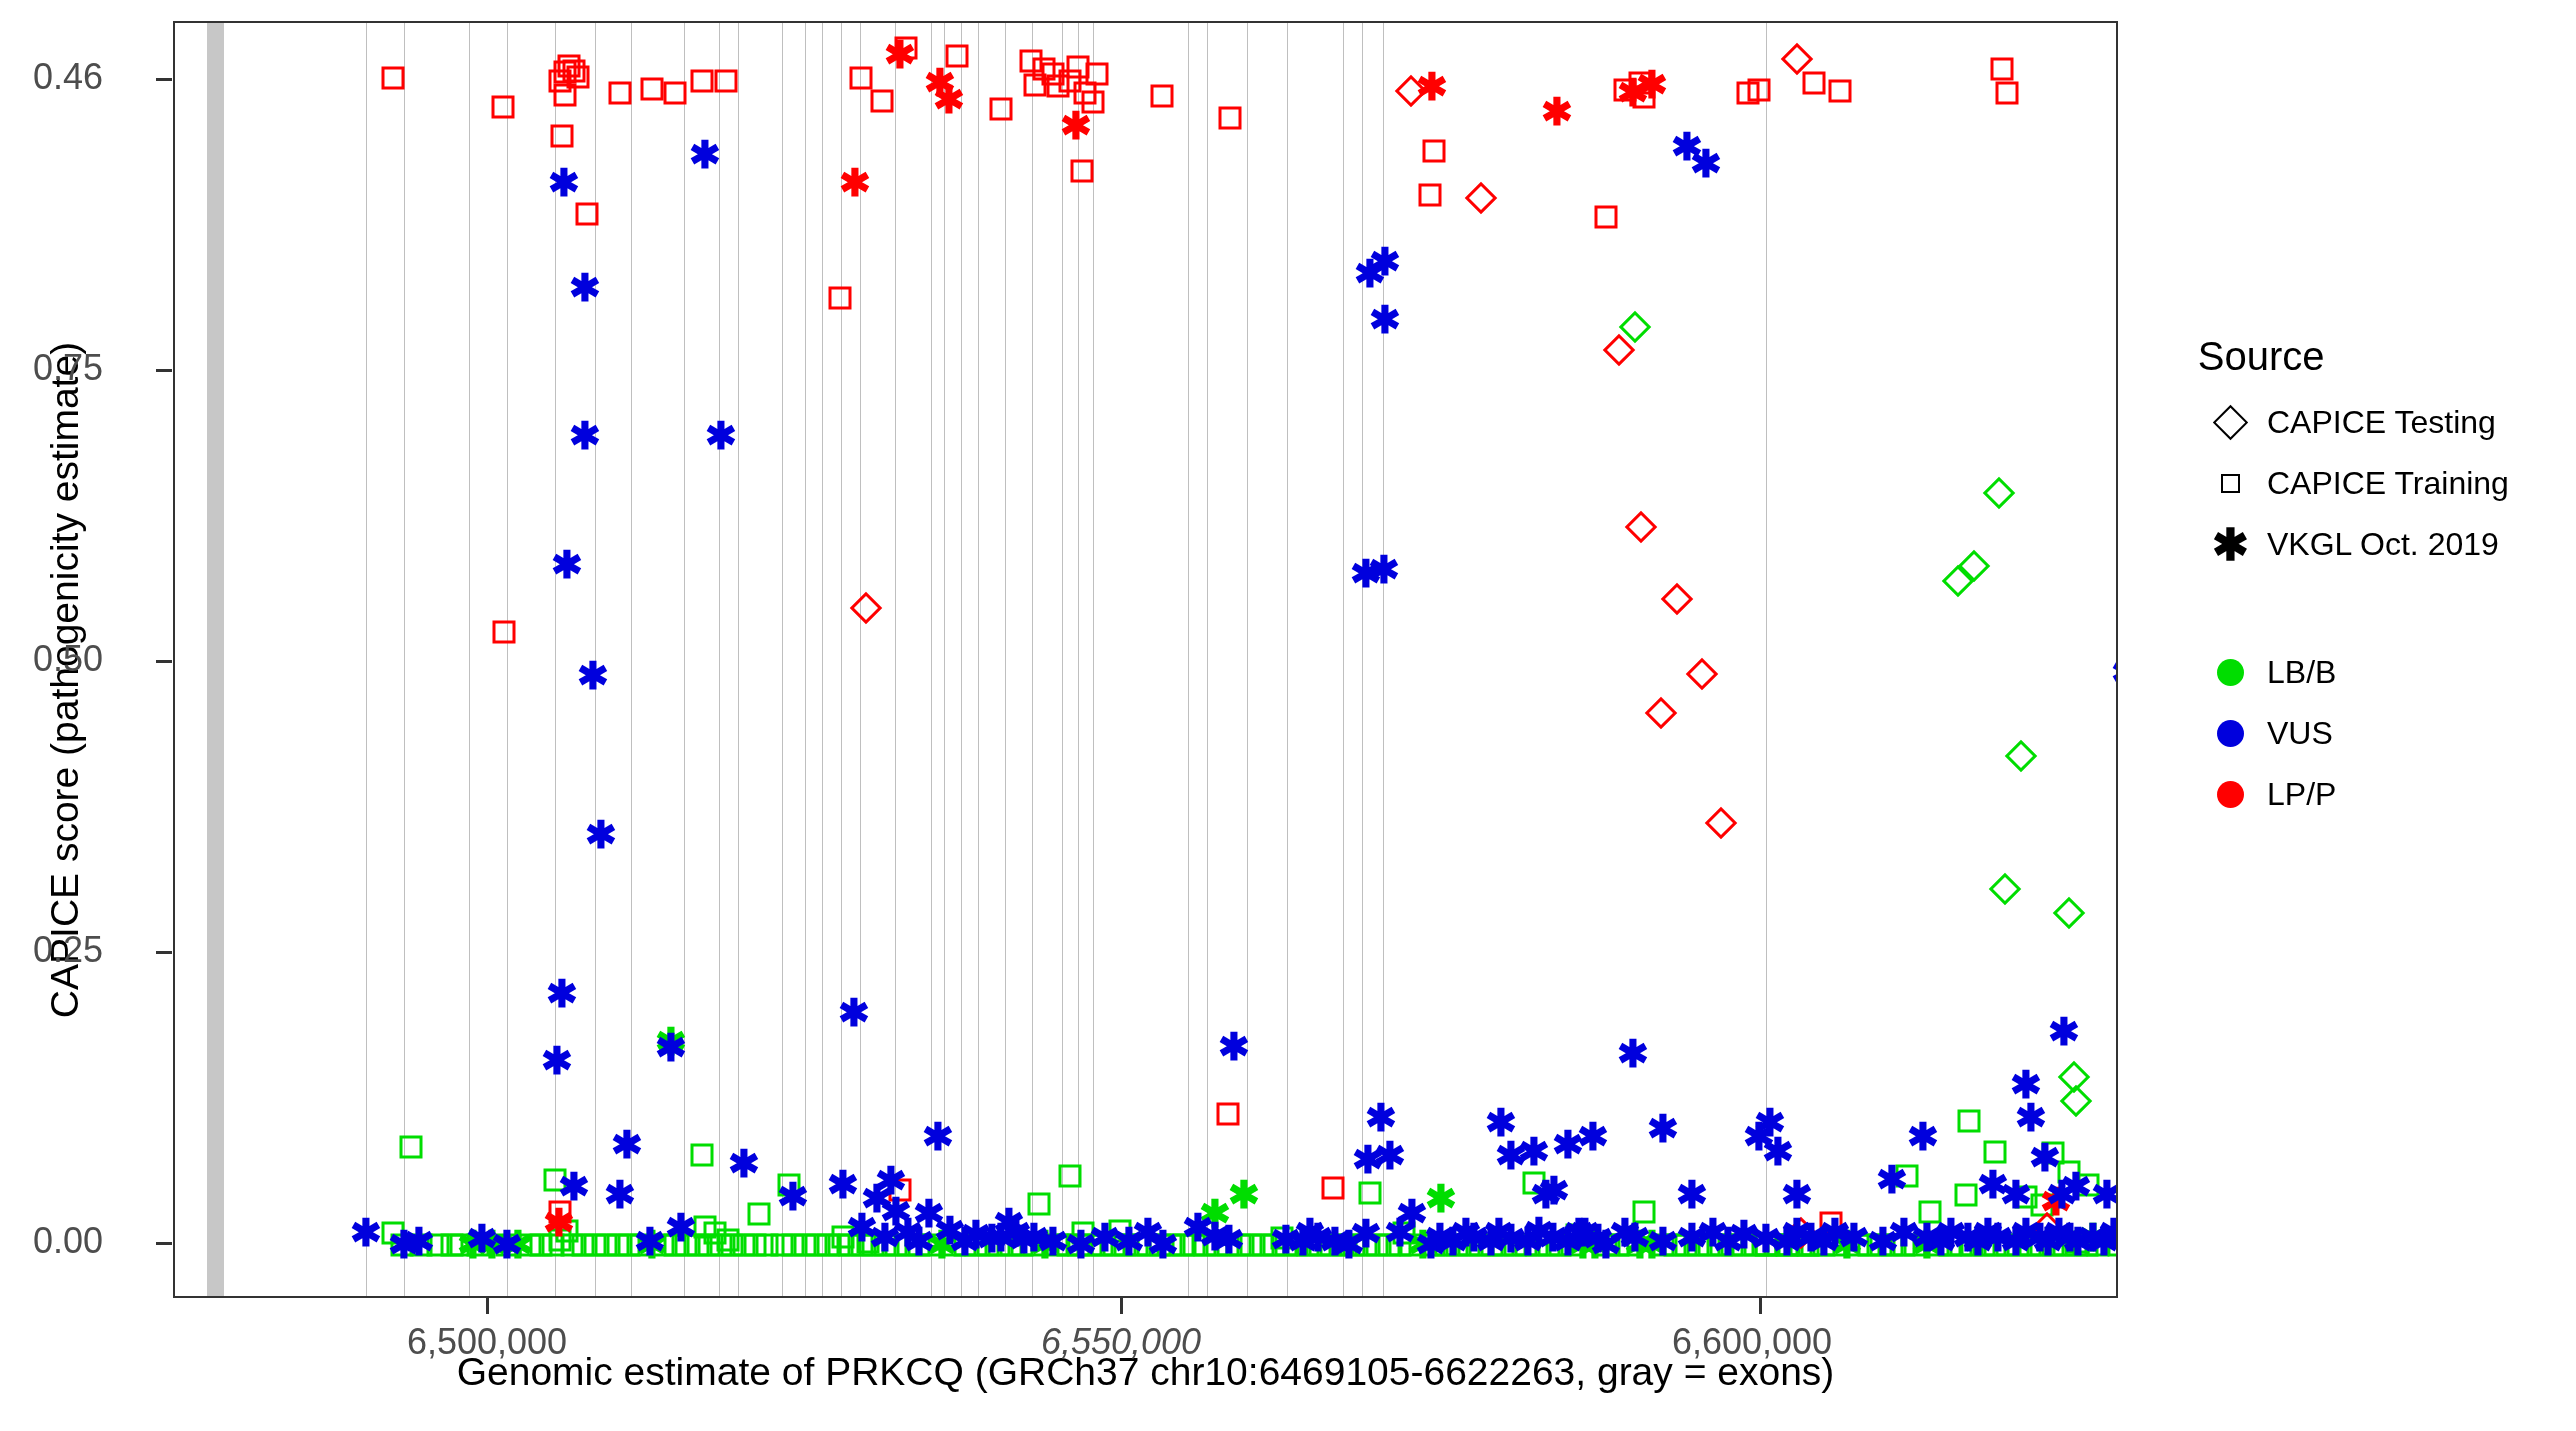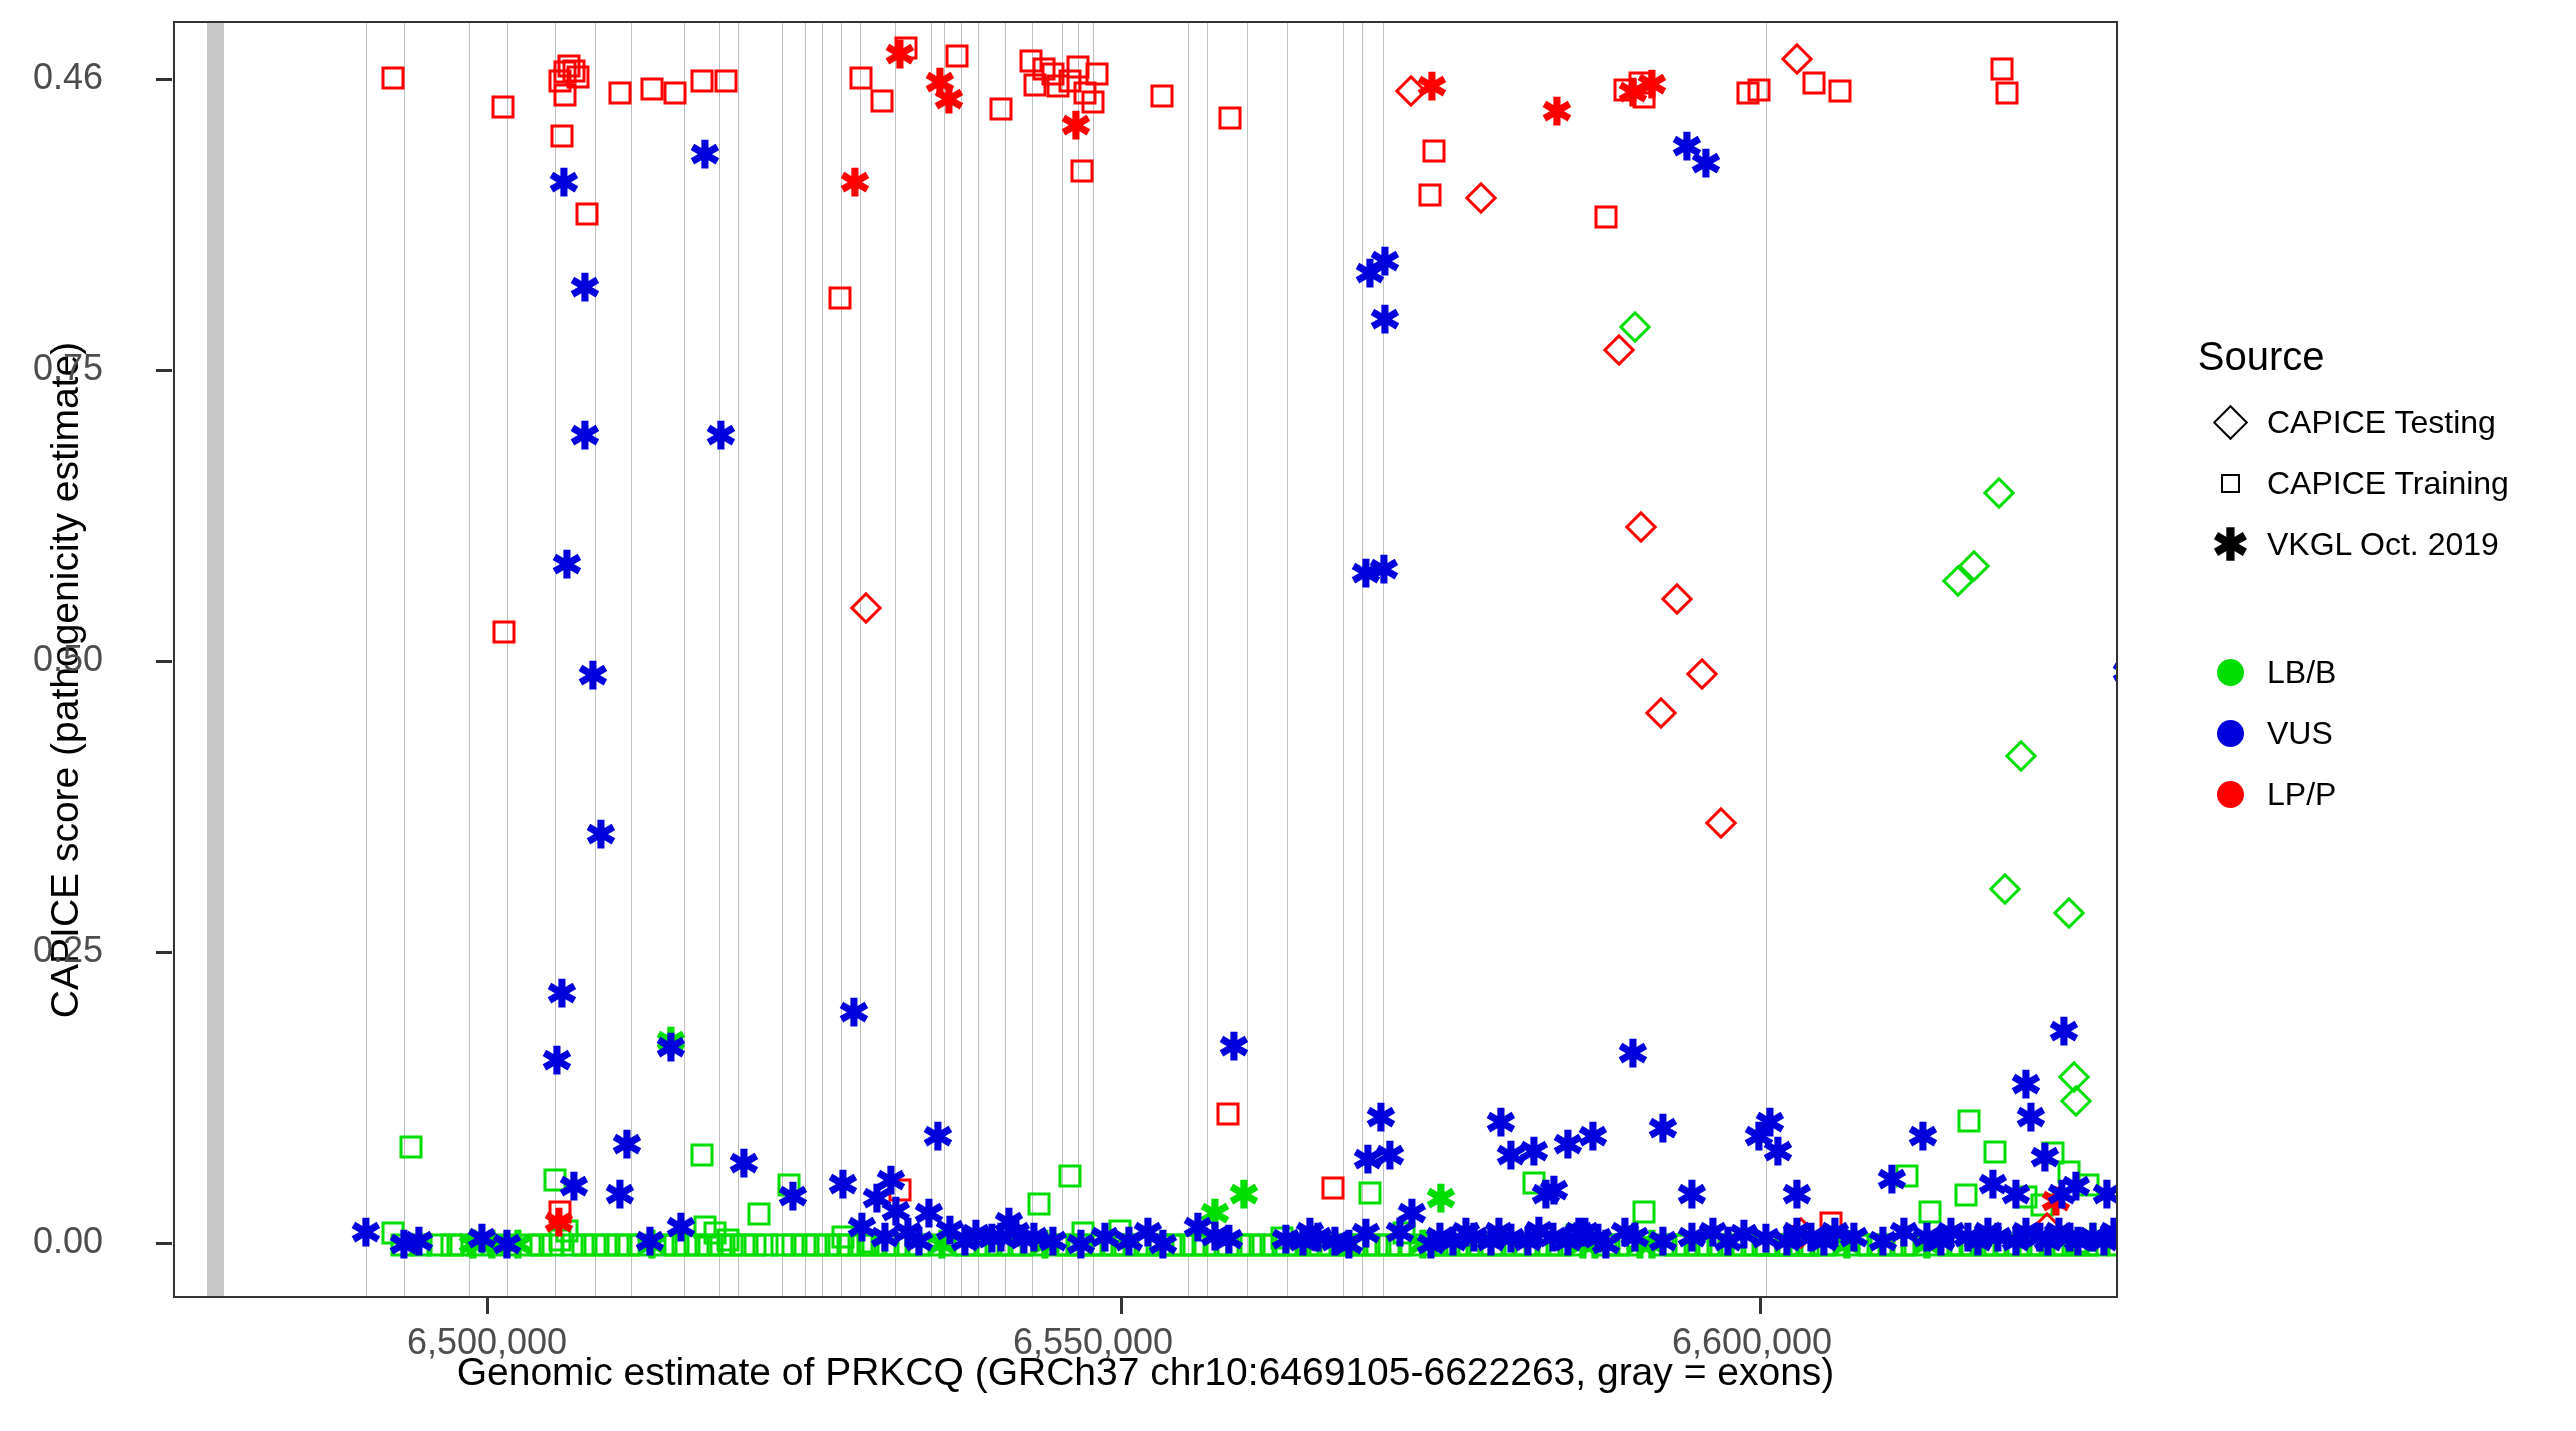--- a/index.html
+++ b/index.html
@@ -578,17 +578,17 @@
     <div class="ytlab" style="top: 929px;">0.25</div>
     <div class="ytick" style="top: 660px;"></div>
     <div class="ytlab" style="top: 638px;">0.50</div>
     <div class="ytick" style="top: 369px;"></div>
     <div class="ytlab" style="top: 347px;">0.75</div>
     <div class="ytick" style="top: 78px;"></div>
     <div class="ytlab" style="top: 56px;">0.46</div>
     <div class="xtick" style="left: 486px;"></div>
     <div class="xtlab" style="left: 487px;">6,500,000</div>
     <div class="xtick" style="left: 1120px;"></div>
-    <div class="xtlab" style="left: 1093px;">6,550,000</div>
+    <div class="xtlab" style="left: 1121px; font-style: italic;">6,550,000</div>
     <div class="xtick" style="left: 1759px;"></div>
     <div class="xtlab" style="left: 1752px;">6,600,000</div>
   </div>
 
 
 </body></html>

